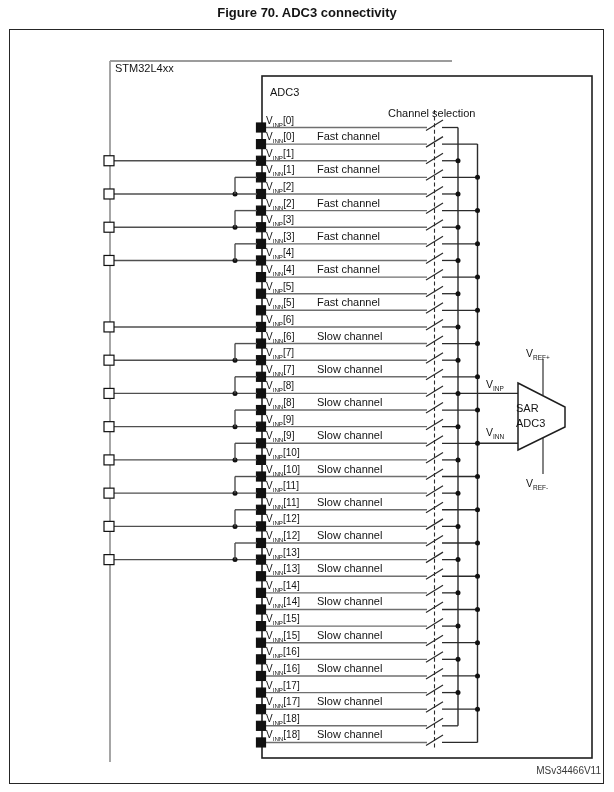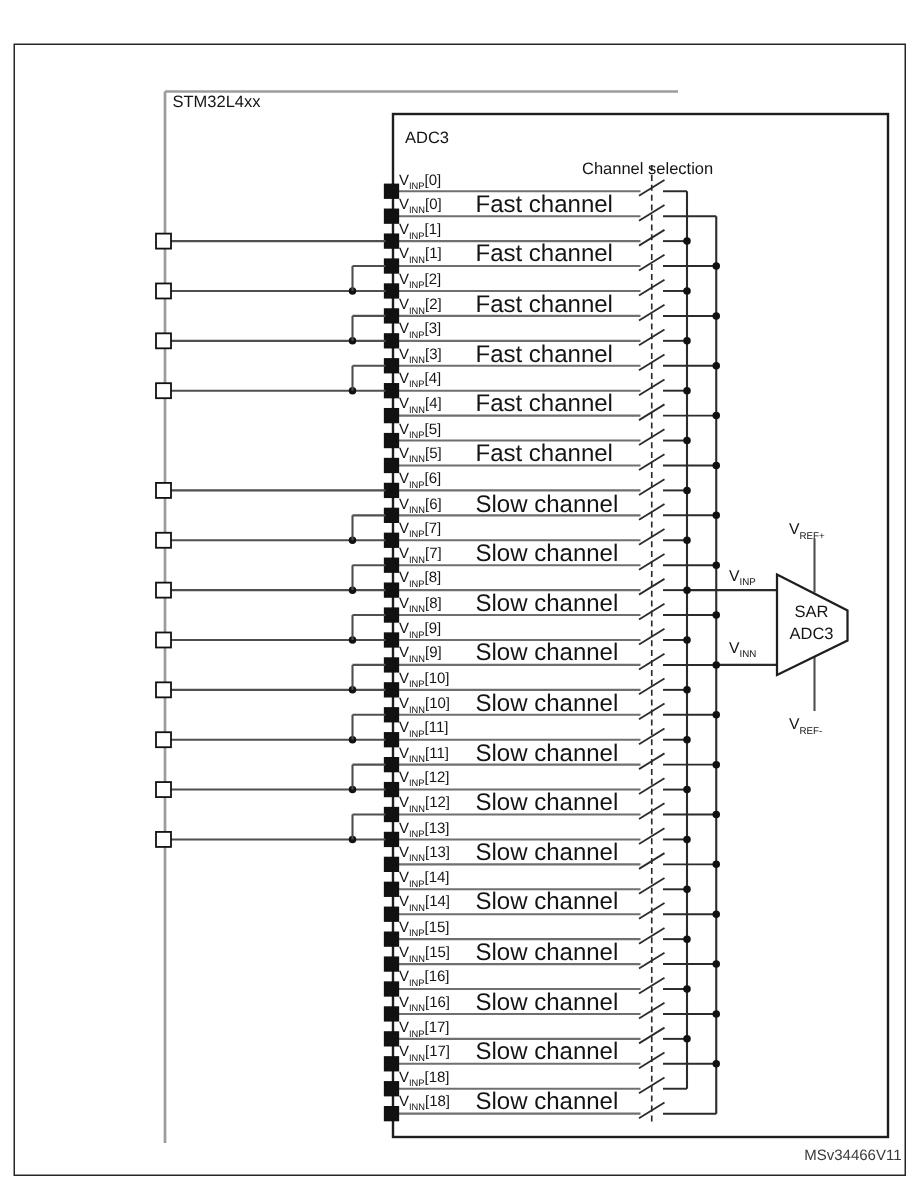--- a/index.html
+++ b/index.html
@@ -7,37 +7,38 @@
   .stage{position:relative;width:614px;height:792px;background:#fff;
          font-family:"Liberation Sans",sans-serif;color:#141414}
   .title{position:absolute;left:0;top:5px;width:614px;text-align:center;
          font-size:13px;font-weight:700;white-space:nowrap}
   .frame{position:absolute;left:9px;top:29px;width:593px;height:753px;
          border:1.7px solid #262626}
   svg{position:absolute;left:0;top:0}
   #gen{position:absolute;left:0;top:0;width:0;height:0}
   .g{position:absolute;white-space:nowrap;font-size:11px;line-height:12.6px;color:#141414}
   .port{font-size:10px;line-height:11px}
-  .spd{font-size:16px;line-height:11px}
+  .spd{font-size:11px;line-height:11px}
   sub{font-size:62%;line-height:0}
   .lbl{position:absolute;white-space:nowrap;font-size:11px;line-height:12px;color:#141414}
   .soc-lbl{left:115px;top:62px}
   .adc-lbl{left:270px;top:86px}
   .chsel-lbl{left:388px;top:107px}
-  .sar-txt{left:516px;top:401px;width:50px;text-align:center;line-height:14.5px}
+  .sar-txt{left:516px;top:401px;width:50px;text-align:left;line-height:14.5px}
   .vrefp{left:526px;top:347px;font-size:10.5px}
   .vrefm{left:526px;top:477px;font-size:10.5px}
   .vinp-lbl{left:486px;top:378px;font-size:10.5px}
   .vinn-lbl{left:486px;top:426px;font-size:10.5px}
   .wm{right:13px;top:765px;font-size:10px;color:#3a3a3a}
 </style>
 </head>
 <body>
 
 <div class="stage">
+  <div class="title">Figure 70. ADC3 connectivity</div>
   <div class="frame"></div>
 
   <svg id="wires" width="614" height="792" viewBox="0 0 614 792">
       <line x1="110" y1="61" x2="110" y2="762" stroke="#9c9c9c" stroke-width="1.8"></line>
       <line x1="110" y1="61" x2="452" y2="61" stroke="#9c9c9c" stroke-width="1.8"></line>
       <rect x="262" y="76" width="330" height="682" fill="none" stroke="#1e1e1e" stroke-width="1.6"></rect>
       <line x1="434.5" y1="110" x2="434.5" y2="748" stroke="#2b2b2b" stroke-width="1.1" stroke-dasharray="4 2.6"></line>
       <line x1="458" y1="127.5" x2="458" y2="725.82" stroke="#2b2b2b" stroke-width="1.4"></line>
       <line x1="477.5" y1="144.12" x2="477.5" y2="742.44" stroke="#2b2b2b" stroke-width="1.4"></line>
       <line x1="458" y1="393.42" x2="518" y2="393.42" stroke="#2b2b2b" stroke-width="1.4"></line>

